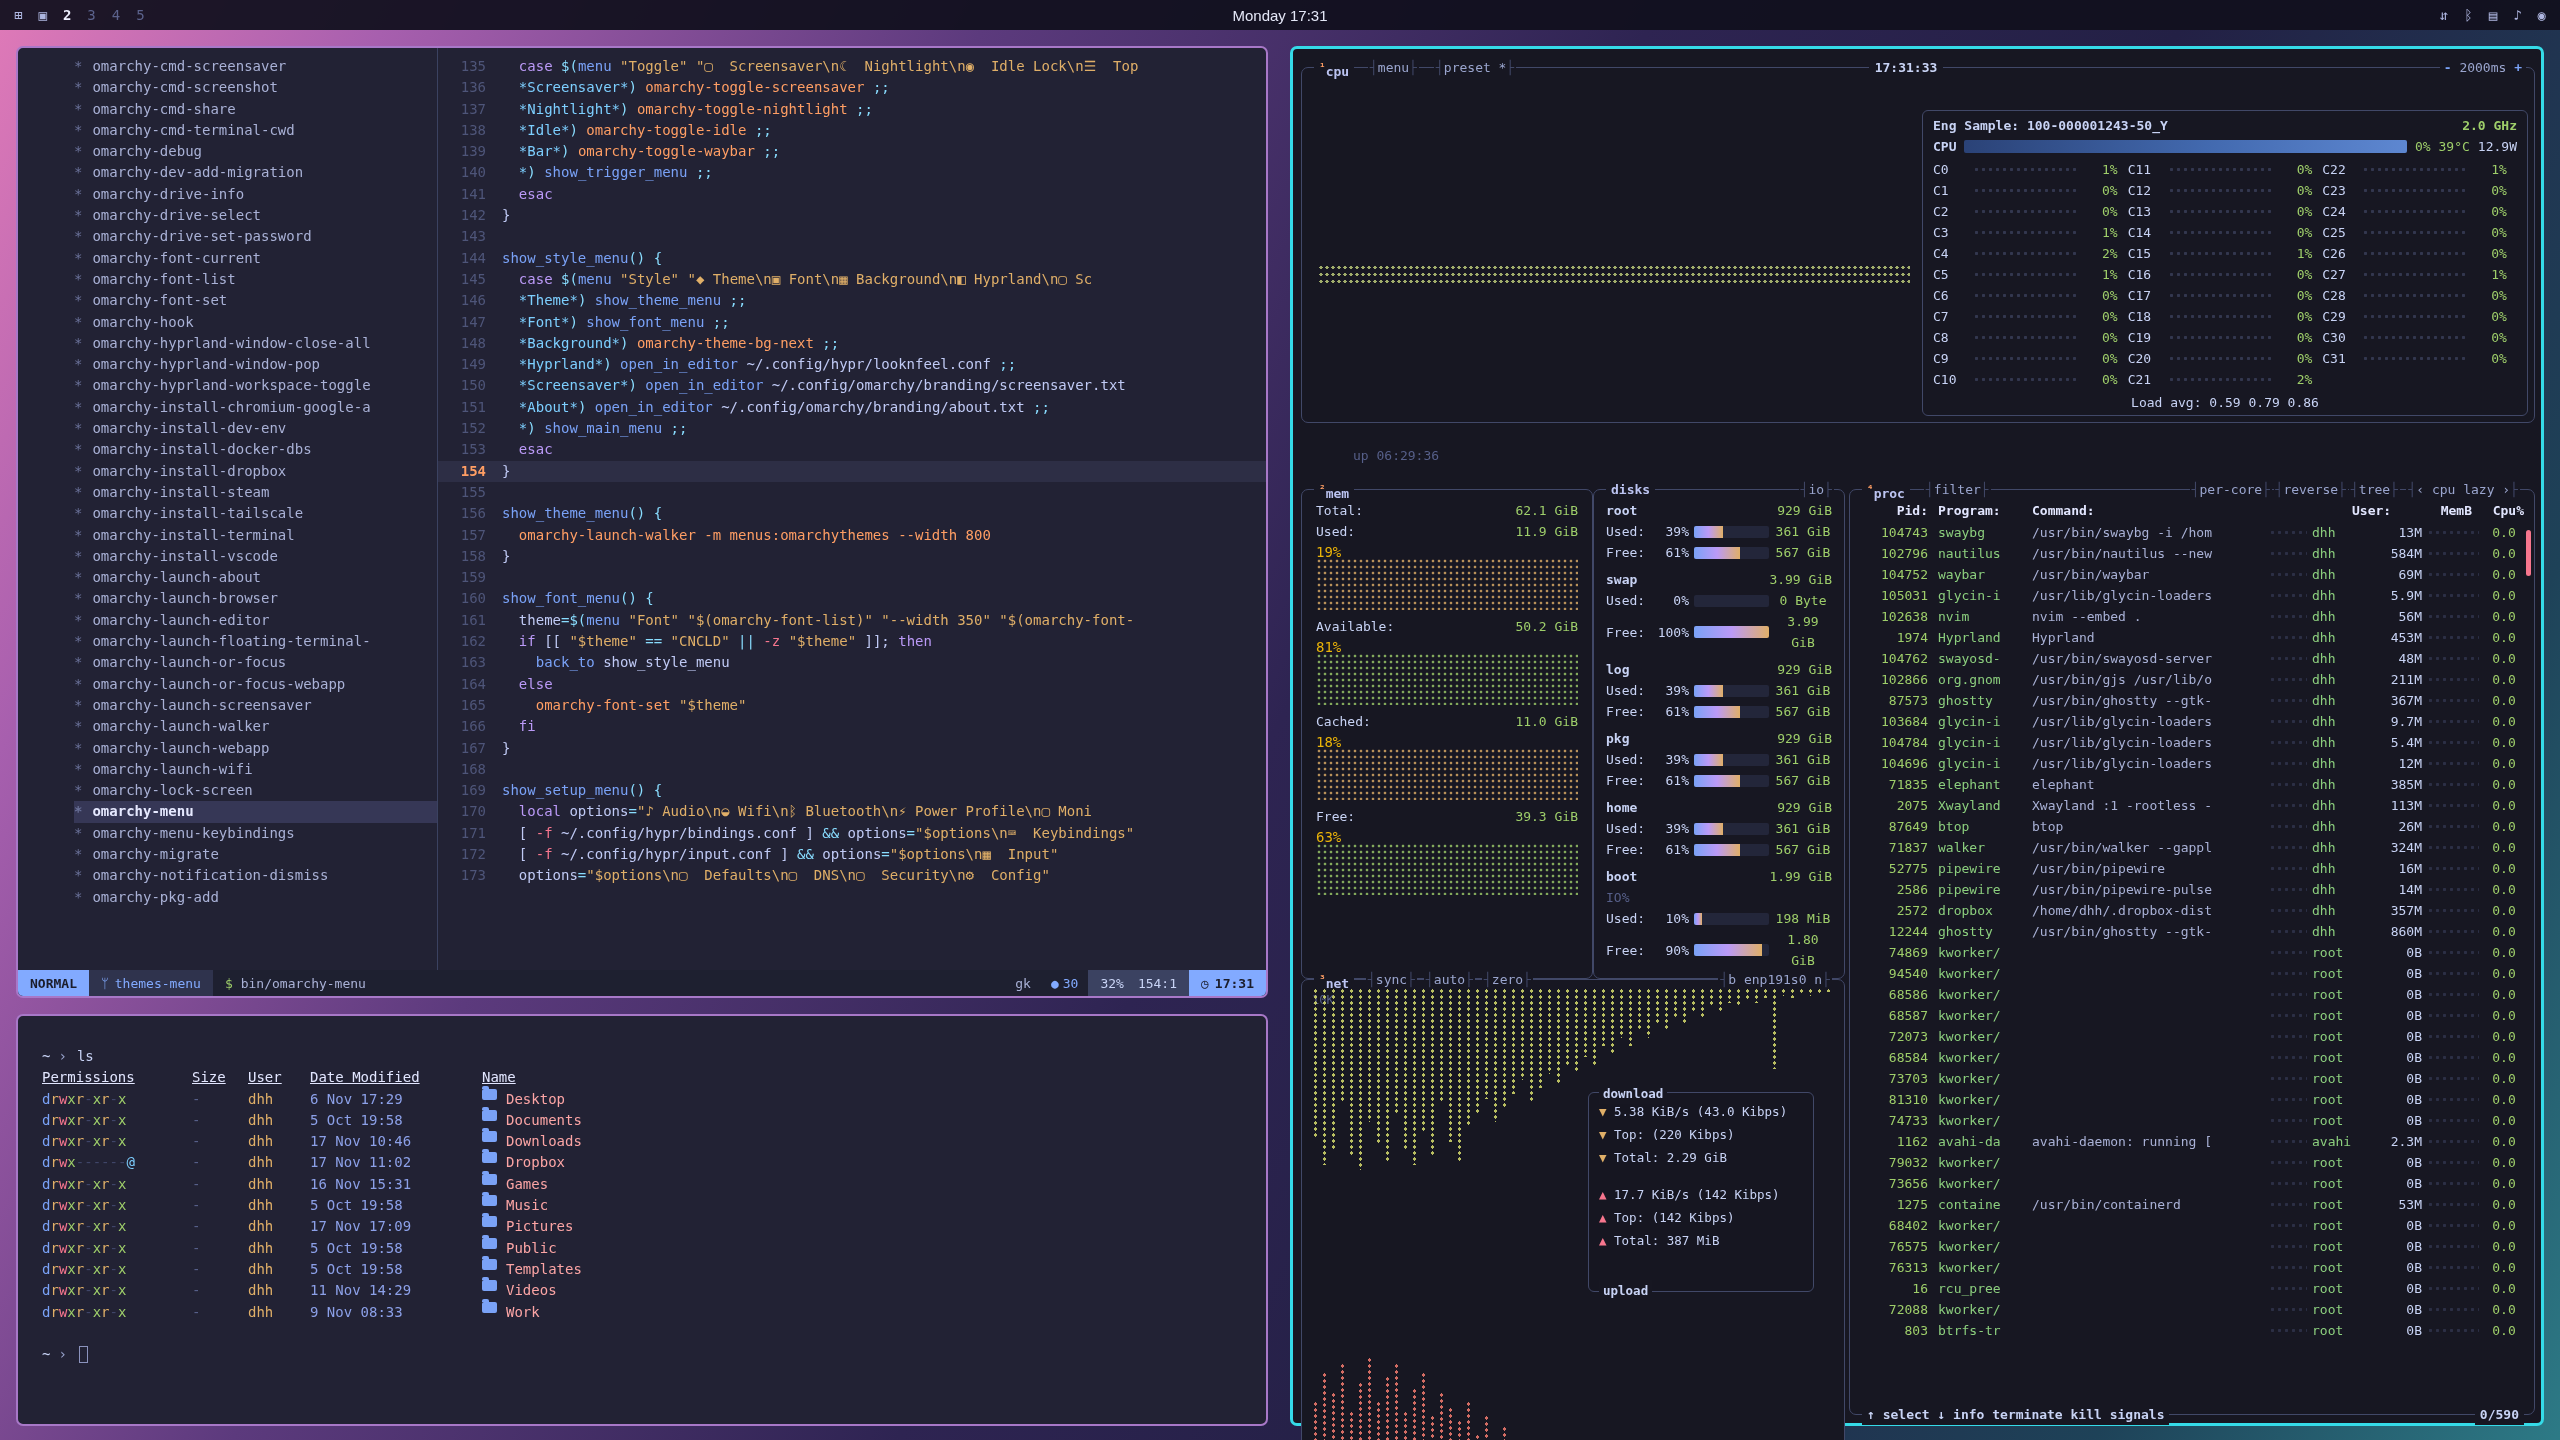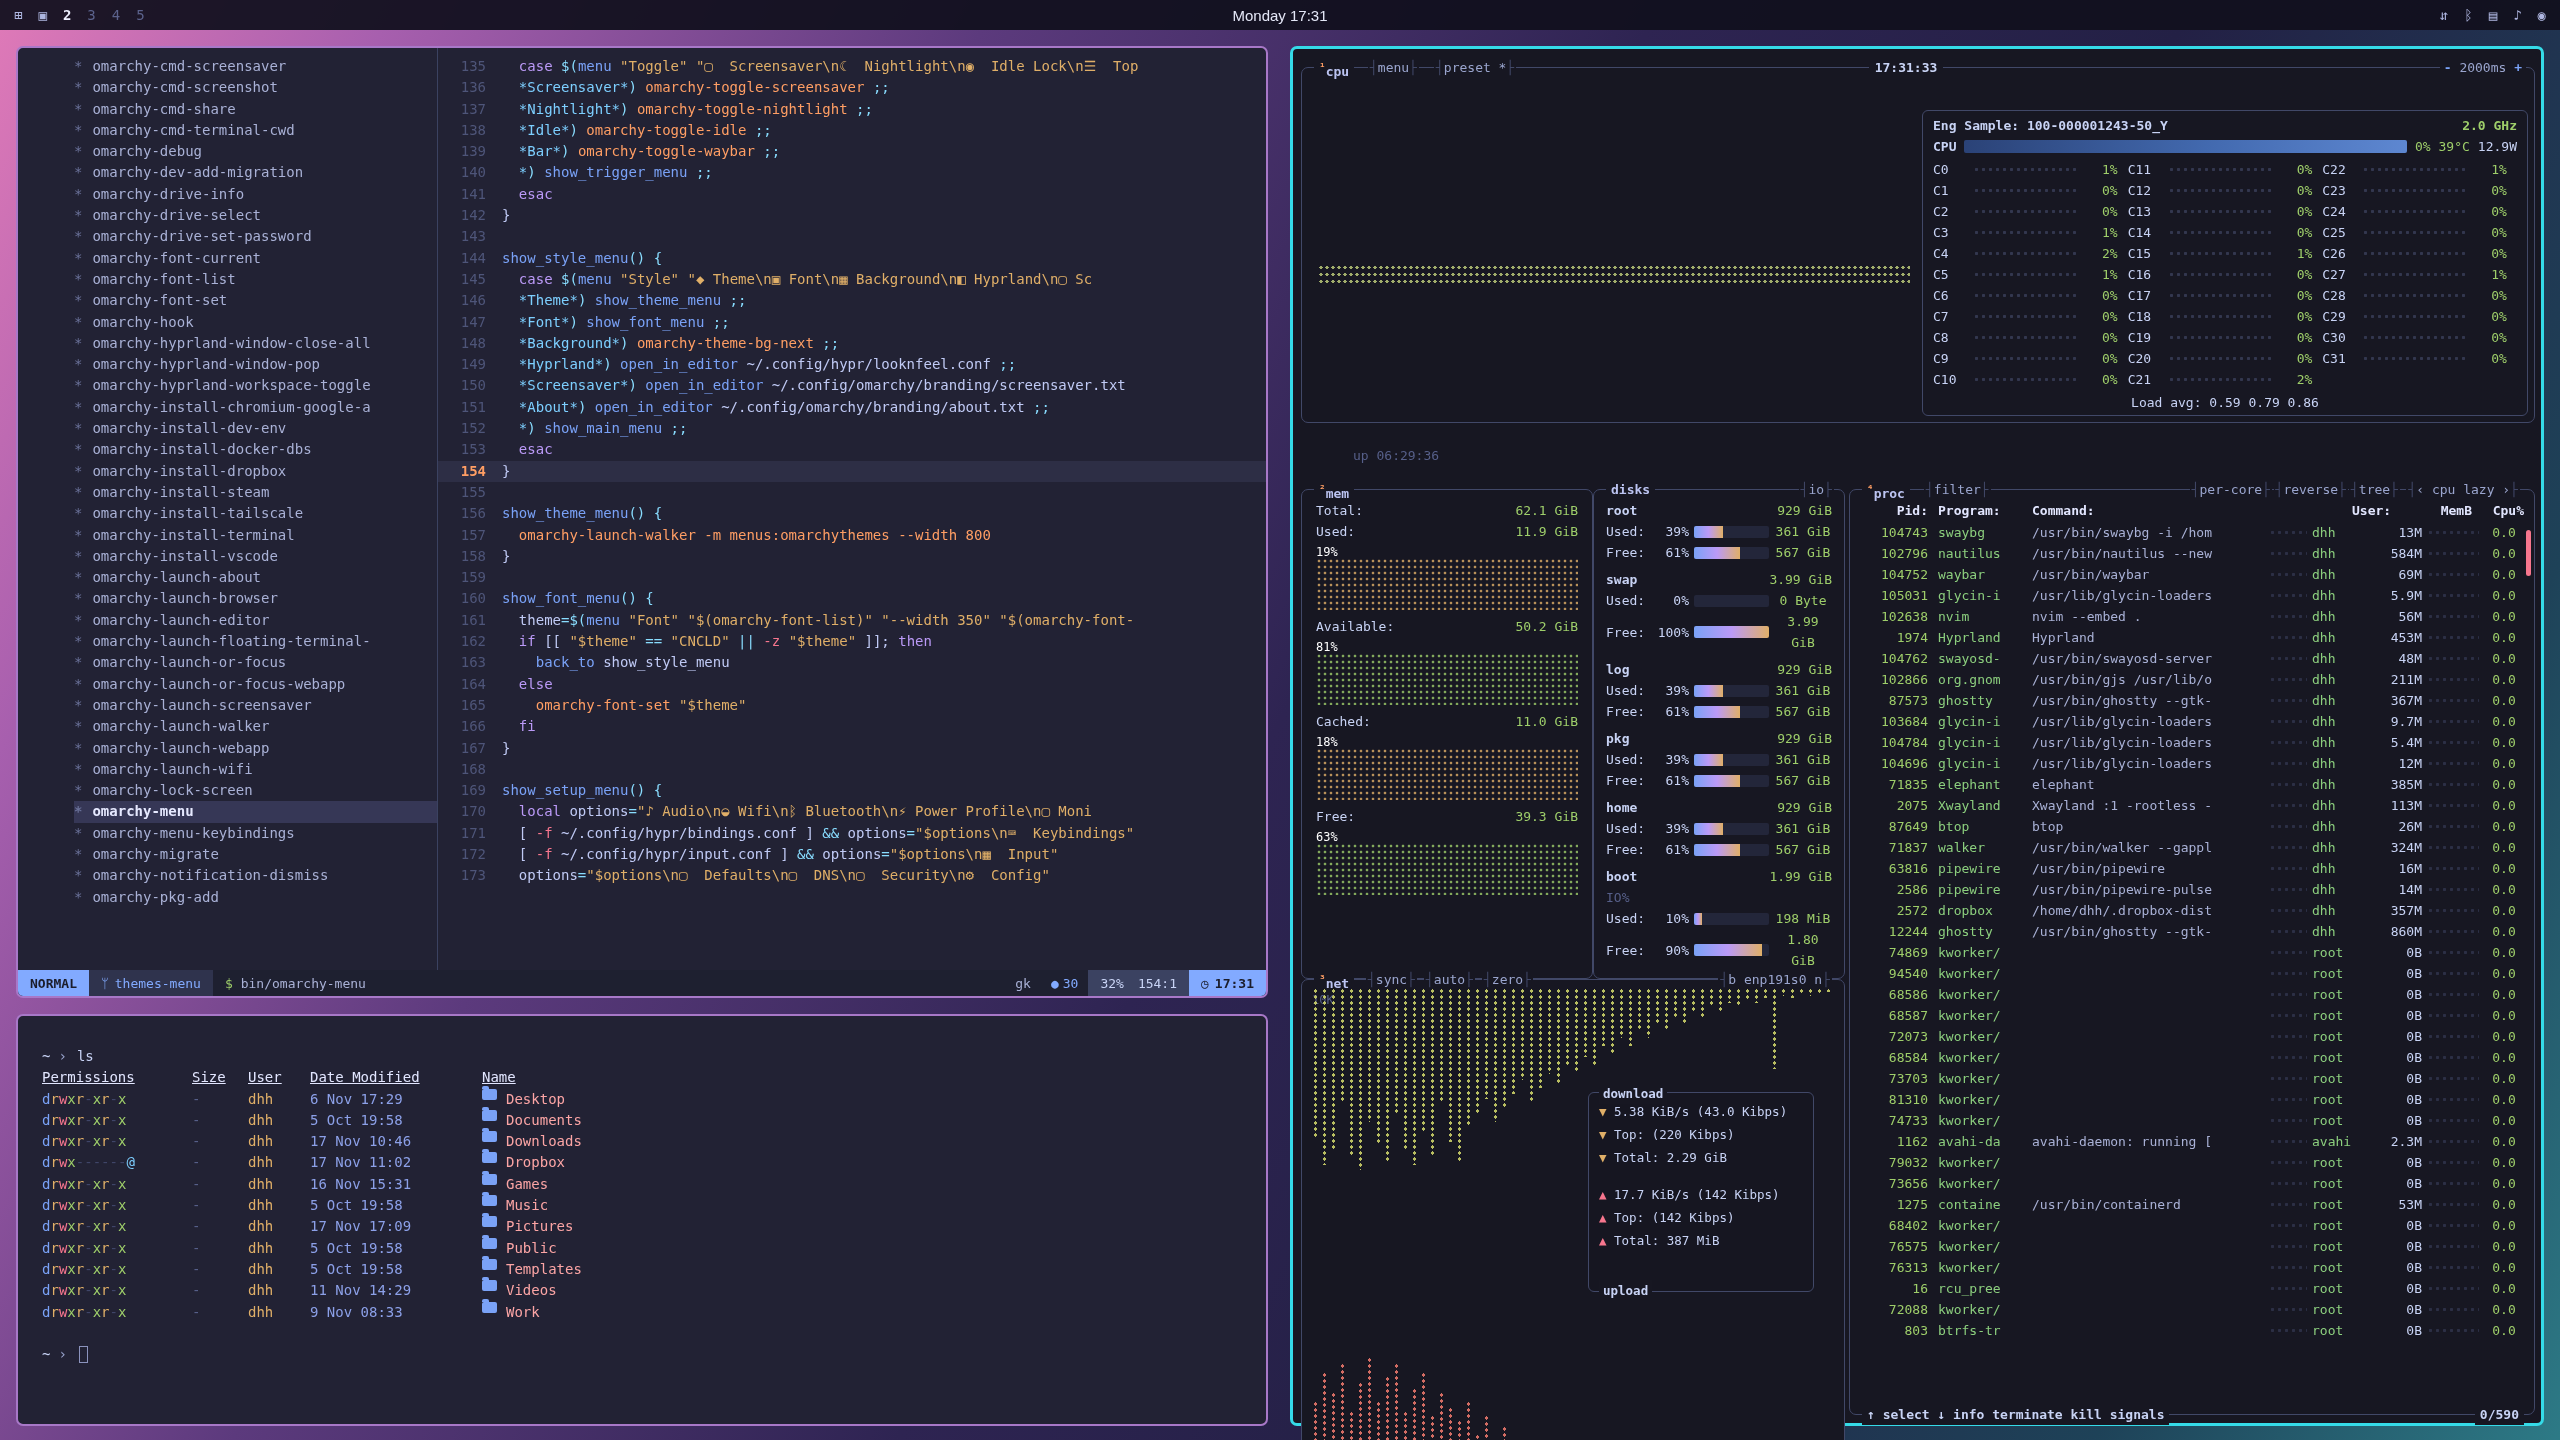--- a/index.html
+++ b/index.html
@@ -82,21 +82,21 @@
 .corecol{width:33.33%;padding-right:10px}
 .core{display:flex;align-items:center;height:21px}
 .core .cn{width:34px;color:#c8d3f5}
 .leader{flex:1;height:8px;margin:0 6px;background-image:radial-gradient(circle,#33374f 1.4px,transparent 1.5px);background-size:7px 7px;background-position:0 50%;background-repeat:repeat-x}
 .core .cp{width:32px;text-align:right;color:#9ece6a}
 .loadavg{text-align:center;margin-top:2px;color:#c8d3f5}
 .uptime{position:absolute;left:60px;top:396px;color:#565f89}
 #membox{left:8px;top:440px;width:292px;height:490px;padding:10px 14px}
 .memtotal{display:flex}.memtotal .v{margin-left:auto;color:#9ece6a}
 .memstat .lab{display:flex}.memstat .lab .v{margin-left:auto;color:#9ece6a}
-.memstat .p{color:#ffffff;font-size:12px;height:16px}
+.memstat .p{color:#eab308;font-size:14px;height:16px}
 .memgraph{height:52px;margin-bottom:6px;background-image:radial-gradient(circle,var(--c,#e0af68) 1.5px,transparent 1.6px);background-size:6px 6px;opacity:.8}
 #diskbox{left:300px;top:440px;width:252px;height:490px;padding:10px 12px}
 .disk{margin-bottom:6px}
 .diskname{display:flex;font-weight:bold}.diskname .sz{margin-left:auto;color:#9ece6a;font-weight:normal}
 .diskio{color:#565f89}
 .diskline{display:flex;align-items:center;gap:5px}
 .diskline .dl{width:44px}.diskline .dp{width:34px;text-align:right;color:#c8d3f5}
 .dmeter{flex:1;height:12px;background:#23263a;border-radius:2px;overflow:hidden}
 .dmeter .fill{display:block;height:100%;background:linear-gradient(90deg,#7aa2f7,#bb9af7,#e0af68)}
 .diskline .dv{width:58px;text-align:center;color:#9ece6a}
@@ -1028,21 +1028,21 @@
           <span class="pr-pid">71837</span>
           <span class="pr-prog">walker</span>
           <span class="pr-cmd">/usr/bin/walker --gappl</span>
           <span class="pr-lead"></span>
           <span class="pr-user">dhh</span>
           <span class="pr-mem">324M</span>
           <span class="pr-lead2"></span>
           <span class="pr-cpu">0.0</span>
         </div>
         <div class="prow">
-          <span class="pr-pid">63816</span>
+          <span class="pr-pid">52775</span>
           <span class="pr-prog">pipewire</span>
           <span class="pr-cmd">/usr/bin/pipewire</span>
           <span class="pr-lead"></span>
           <span class="pr-user">dhh</span>
           <span class="pr-mem">16M</span>
           <span class="pr-lead2"></span>
           <span class="pr-cpu">0.0</span>
         </div>
         <div class="prow">
           <span class="pr-pid">2586</span>

